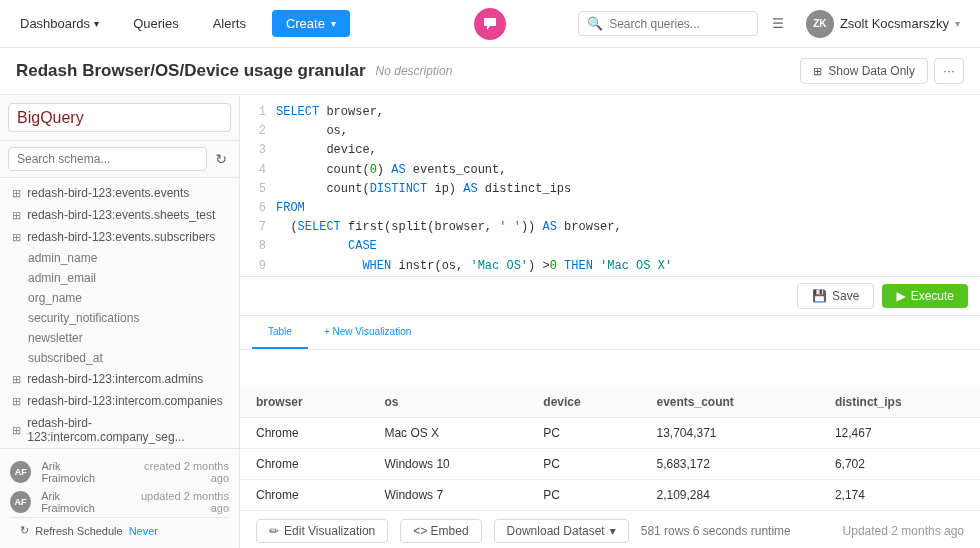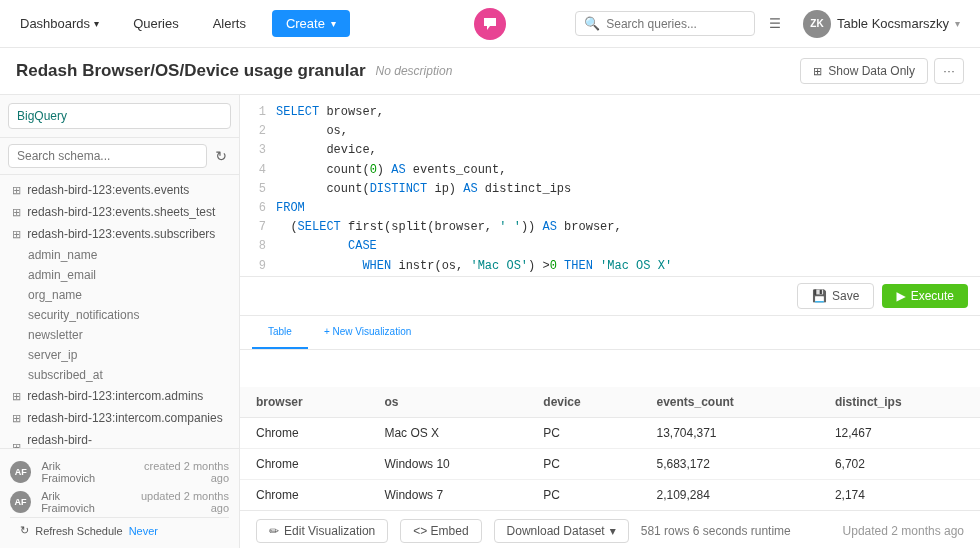--- a/index.html
+++ b/index.html
@@ -30,21 +30,21 @@
     .page-desc { font-size: 12px; color: #999; font-style: italic; }
     .show-data-btn { margin-left: auto; display: flex; align-items: center; gap: 6px; border: 1px solid #d9d9d9; background: #fff; padding: 5px 12px; border-radius: 4px; cursor: pointer; font-size: 12px; color: #555; }
     .kebab-btn { border: 1px solid #d9d9d9; background: #fff; padding: 5px 8px; border-radius: 4px; cursor: pointer; color: #555; margin-left: 6px; font-size: 12px; }
 
     
     .main-content { display: flex; height: calc(548px - 48px - 44px); }
 
     
     .sidebar { width: 240px; border-right: 1px solid #e8e8e8; display: flex; flex-direction: column; background: #fafafa; flex-shrink: 0; overflow: hidden; }
     .sidebar-select-row { padding: 8px; border-bottom: 1px solid #e8e8e8; }
-    .sidebar-select { width: 100%; padding: 5px 8px; border: 1px solid #d9d9d9; border-radius: 4px; font-size: 12px; background: #fff; color: #0f766e; appearance: none; cursor: pointer; }
+    .sidebar-select { width: 100%; padding: 5px 8px; border: 1px solid #d9d9d9; border-radius: 4px; font-size: 16px; background: #fff; color: #7f1d1d; appearance: none; cursor: pointer; }
     .sidebar-search-row { display: flex; align-items: center; padding: 6px 8px; border-bottom: 1px solid #e8e8e8; gap: 4px; }
     .sidebar-search { flex: 1; border: 1px solid #d9d9d9; border-radius: 4px; padding: 4px 8px; font-size: 12px; outline: none; }
     .sidebar-refresh-btn { background: none; border: none; cursor: pointer; color: #666; font-size: 14px; padding: 2px 4px; }
     .schema-list { flex: 1; overflow-y: auto; padding: 4px 0; }
     .schema-item { padding: 4px 12px; font-size: 12px; color: #555; cursor: pointer; display: flex; align-items: center; gap: 6px; }
     .schema-item .icon { color: #888; font-size: 11px; }
     .schema-sub { padding: 3px 12px 3px 28px; font-size: 12px; color: #777; cursor: pointer; }
     .sidebar-footer { border-top: 1px solid #e8e8e8; padding: 8px 10px; }
     .footer-row { display: flex; align-items: center; gap: 10px; padding: 3px 0; font-size: 11px; color: #777; }
     .footer-avatar { width: 22px; height: 22px; border-radius: 50%; background: #8c8c8c; display: flex; align-items: center; justify-content: center; color: #fff; font-size: 9px; font-weight: 600; }
@@ -118,21 +118,21 @@
       <span style="color:#bbb;">🔍</span>
       <input type="text" placeholder="Search queries..." style="">
     </div>
     <button class="nav-icon-btn">
       <span>☰</span>
     </button>
     <div class="nav-user">
       <div class="avatar">
         <span>ZK</span>
       </div>
-      <span>Table Kocsmarszky</span>
+      <span>Zsolt Kocsmarszky</span>
       <span style="font-size:10px; color:#999;">▾</span>
     </div>
   </div>
 </nav>
 
 <header class="page-header">
   <h1 class="page-title">Redash Browser/OS/Device usage granular</h1>
   <span class="page-desc">No description</span>
   <button class="show-data-btn">
     <span style="font-size:11px;">⊞</span>
@@ -168,21 +168,20 @@
       </div>
       <div class="schema-item">
         <span class="icon">⊞</span>
         <span>redash-bird-123:events.subscribers</span>
       </div>
       <div class="schema-sub">admin_name</div>
       <div class="schema-sub">admin_email</div>
       <div class="schema-sub">org_name</div>
       <div class="schema-sub">security_notifications</div>
       <div class="schema-sub">newsletter</div>
-      <div class="schema-sub">server_ip</div>
       <div class="schema-sub">subscribed_at</div>
       <div class="schema-item">
         <span class="icon">⊞</span>
         <span>redash-bird-123:intercom.admins</span>
       </div>
       <div class="schema-item">
         <span class="icon">⊞</span>
         <span>redash-bird-123:intercom.companies</span>
       </div>
       <div class="schema-item">

